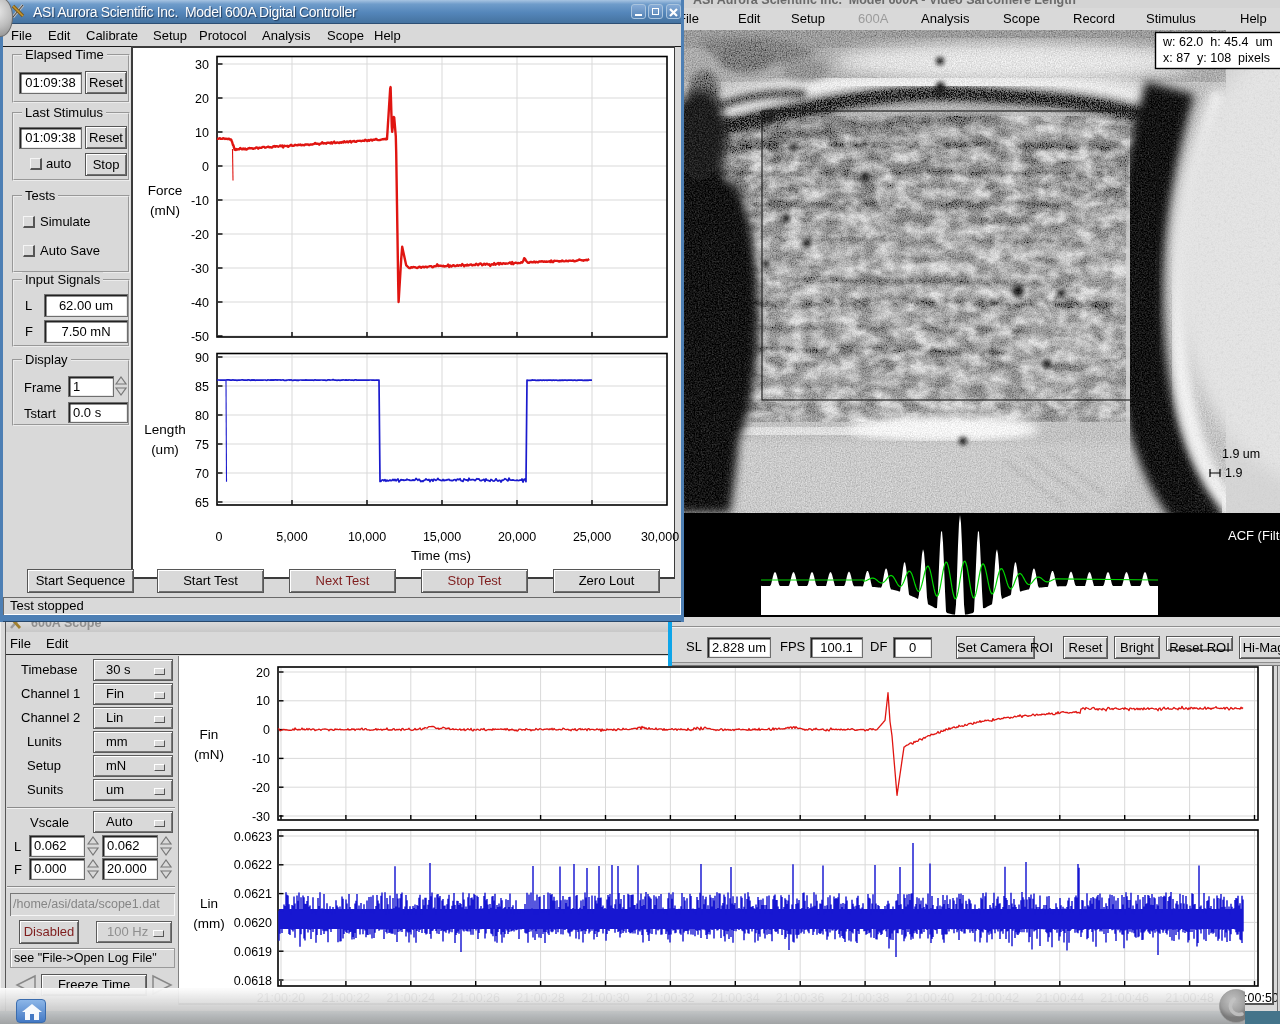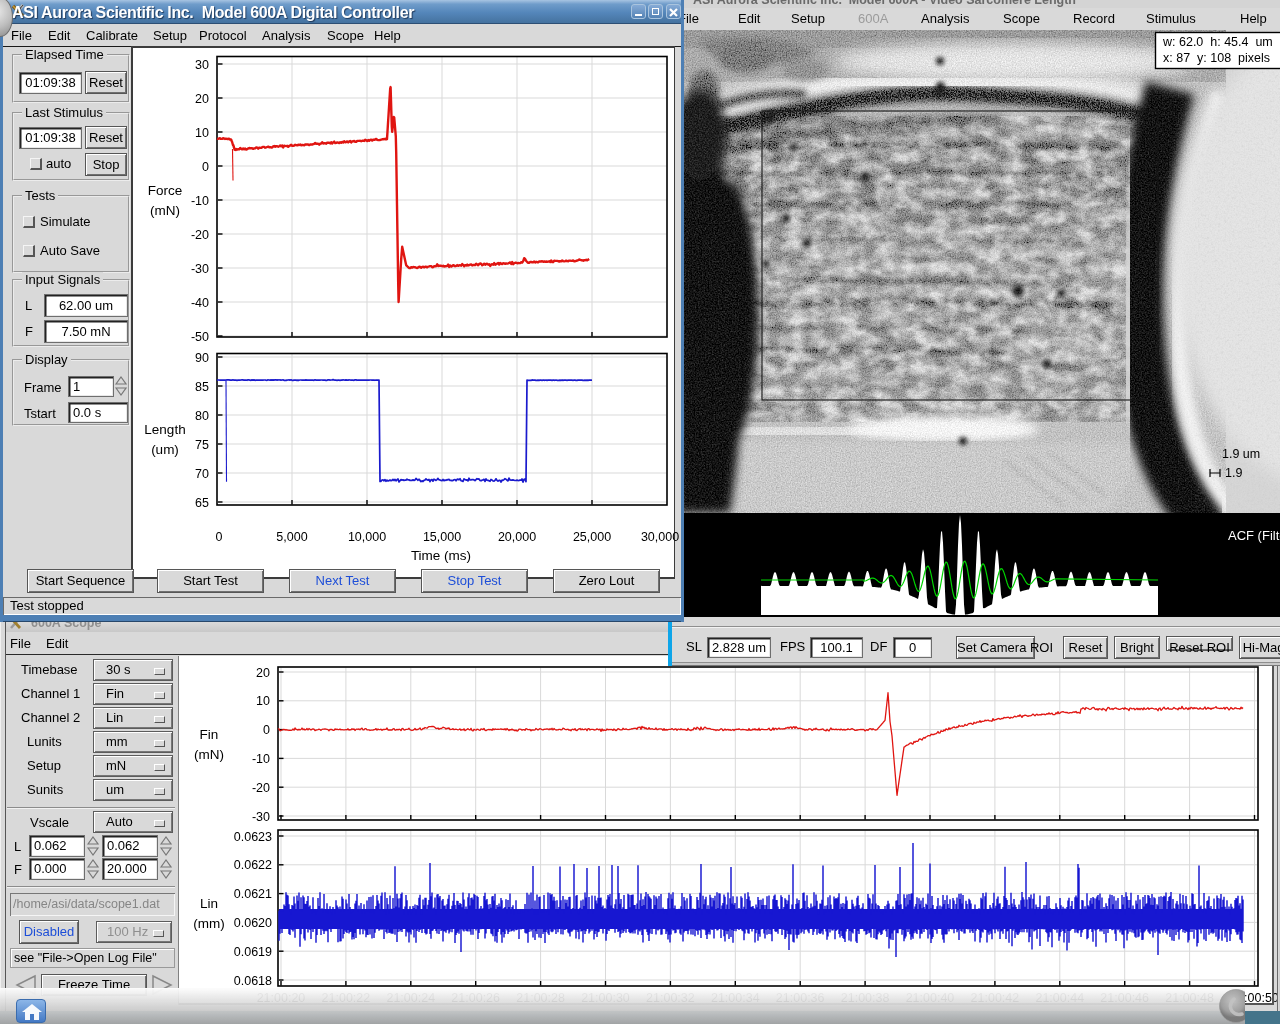--- a/index.html
+++ b/index.html
@@ -1,18 +1,18 @@
 <!DOCTYPE html>
 <html><head><meta charset="utf-8"><style>
 *{margin:0;padding:0;box-sizing:border-box;}
 html,body{width:1280px;height:1024px;overflow:hidden;background:#44748a;font-family:"Liberation Sans",sans-serif;}
 .abs{position:absolute;}
 .lbl{position:absolute;font-size:13px;color:#000;white-space:nowrap;}
 .btn{position:absolute;background:#d9d9d9;border:1px solid #565656;box-shadow:inset 1px 1px 0 #ffffff,inset -1px -1px 0 #707070;font-size:13px;color:#000;text-align:center;white-space:nowrap;}
-.btn.dis{color:#1d4ed8;}
+.btn.dis{color:#7f1d1d;}
 .entry{position:absolute;background:#fff;border:1px solid #6e6e6e;box-shadow:inset 1.5px 1.5px 0 #222,inset -1px -1px 0 #e8e8e8;font-size:13px;color:#000;white-space:nowrap;overflow:hidden;}
 .fs{position:absolute;border:2px groove #ececec;}
 .fs>span{position:absolute;top:-9px;left:8px;background:#d9d9d9;padding:0 3px;font-size:13px;}
 .chk{position:absolute;width:12px;height:12px;background:#d9d9d9;border-top:1px solid #f5f5f5;border-left:1px solid #f5f5f5;border-right:2px solid #555;border-bottom:2px solid #555;}
 .om{position:absolute;background:#d9d9d9;border:1px solid #5c5c5c;box-shadow:inset 1px 1px 0 #fff,inset -1px -1px 0 #777;font-size:13px;}
 .om i{position:absolute;right:7px;top:8px;width:11px;height:7px;background:#d9d9d9;border-top:1px solid #fff;border-left:1px solid #fff;border-right:1.5px solid #555;border-bottom:1.5px solid #555;font-style:normal;}
 .mi{position:absolute;font-size:13px;color:#000;white-space:nowrap;}
 </style></head>
 <body>
 
@@ -434,21 +434,21 @@
 </div>
 
 <div class="abs" style="left:0;top:0;width:684px;height:622px;background:#d9d9d9;border-left:3px solid #4d7fb4;border-right:3px solid #4d7fb4;z-index:30;">
   <div class="abs" style="left:0;top:0;width:678px;height:24px;background:linear-gradient(180deg,#a7c4e2 0%,#6f9cca 18%,#5486ba 55%,#45729f 100%);border-bottom:1px solid #2d4f74;">
     <svg class="abs" style="left:7px;top:3px" width="17" height="17" viewBox="0 0 17 17">
         <path d="M3 14 L13 2" stroke="#b9b9b9" stroke-width="3"></path>
         <path d="M3 14 L13 2" stroke="#3d3d3d" stroke-width="1"></path>
         <path d="M3 3 L13 13" stroke="#7a5a1e" stroke-width="3.4"></path>
         <path d="M3 3 L13 13" stroke="#c9992e" stroke-width="1.4"></path>
       </svg>
-    <span class="abs" style="left:9px;top:4px;font-size:16px;letter-spacing:-0.35px;font-weight:bold;color:#fff;text-shadow:1px 1px 1px rgba(20,40,70,.8);">ASI Aurora Scientific Inc.&nbsp; Model 600A Digital Controller</span>
+    <span class="abs" style="left:30px;top:4px;font-size:14px;letter-spacing:-0.35px;font-weight:normal;color:#fff;text-shadow:1px 1px 1px rgba(20,40,70,.8);">ASI Aurora Scientific Inc.&nbsp; Model 600A Digital Controller</span>
     <div class="abs" style="left:628px;top:4px;width:15px;height:15px;border-radius:3px;background:linear-gradient(#86abd6,#5583b5);border:1px solid #a9c4de;">
         <div class="abs" style="left:3px;top:9px;width:7px;height:2px;background:#fff;"></div>
       </div>
     <div class="abs" style="left:645px;top:4px;width:15px;height:15px;border-radius:3px;background:linear-gradient(#86abd6,#5583b5);border:1px solid #a9c4de;">
         <div class="abs" style="left:3px;top:3px;width:7px;height:7px;border:1.5px solid #fff;"></div>
       </div>
     <div class="abs" style="left:663px;top:4px;width:15px;height:15px;border-radius:3px;background:linear-gradient(#86abd6,#5583b5);border:1px solid #a9c4de;"><svg width="13" height="13" viewBox="0 0 13 13">
           <path d="M3 3 L10 10 M10 3 L3 10" stroke="#fff" stroke-width="2.2"></path>
         </svg></div>
   </div>

